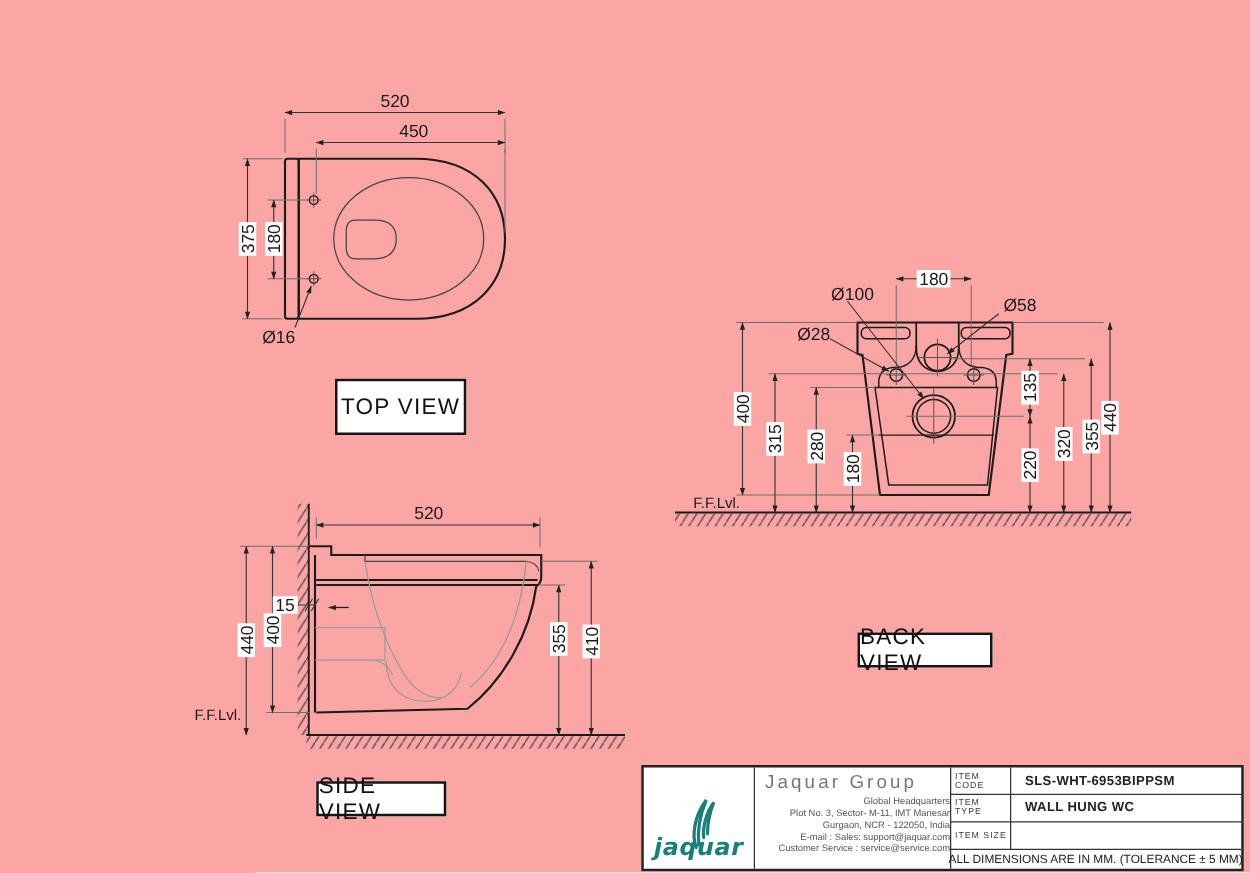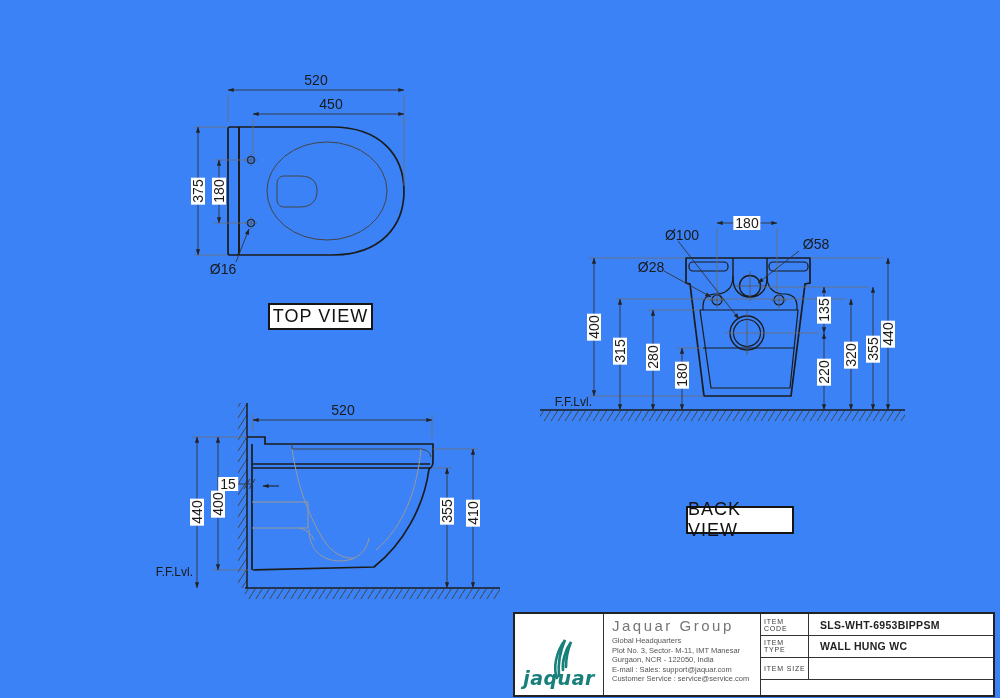--- a/index.html
+++ b/index.html
@@ -1,16 +1,16 @@
 <!DOCTYPE html>
 <html><head>
 <meta charset="utf-8">
 <style>
   html,body{margin:0;padding:0;background:#fff;}
-  #canvas{position:relative;width:1000px;height:698px;background:#3b82f6;overflow:hidden;
+  #canvas{position:relative;width:1000px;height:698px;background:#fca5a5;overflow:hidden;
           font-family:"Liberation Sans",sans-serif;}
   svg{position:absolute;left:0;top:0;}
   
   .dt{position:absolute;font:14px "Liberation Sans",sans-serif;color:#1a1a1a;
       transform:translate(-50%,-50%);white-space:nowrap;line-height:1;}
   .dt.bg{background:#fff;padding:0 2px;}
   .dt.rot{transform:translate(-50%,-50%) rotate(-90deg);}
   .dt.above{transform:translate(-50%,-105%);}
   .ffl{position:absolute;font:12px "Liberation Sans",sans-serif;color:#1a1a1a;
        transform:translate(-100%,-50%);white-space:nowrap;}
@@ -19,21 +19,21 @@
            letter-spacing:1px;color:#111;box-sizing:border-box;}
   
   .tb{position:absolute;left:513px;top:612px;width:482px;height:85px;border:2px solid #222;
       box-sizing:border-box;background:#fff;}
   .tb .cell{position:absolute;box-sizing:border-box;}
   .tb .vline{position:absolute;top:0;bottom:0;width:0;border-left:1.5px solid #333;}
   .tb .hline{position:absolute;height:0;border-top:1.5px solid #333;}
   .tb-company-name{font:15px "Liberation Sans",sans-serif;letter-spacing:2.5px;color:#767676;
       padding:3px 0 2px 9px;white-space:nowrap;}
   .tb-address{font:7.5px "Liberation Sans",sans-serif;color:#555;line-height:9.6px;
-      padding-left:9px;white-space:nowrap;}
+      padding-left:9px;white-space:nowrap;text-align:right;}
   .tb-label{font:7px "Liberation Sans",sans-serif;letter-spacing:.8px;color:#3a3a3a;
       display:flex;align-items:center;padding-left:4px;height:100%;}
   .tb-value{font:700 10.5px "Liberation Sans",sans-serif;letter-spacing:.3px;color:#222;
       display:flex;align-items:center;padding-left:12px;height:100%;}
   .tb-note{font:9.5px "Liberation Sans",sans-serif;color:#222;display:flex;align-items:center;
       justify-content:center;height:100%;white-space:nowrap;}
   .logo-word{position:absolute;left:50%;transform:translateX(-50%);bottom:10px;
       font:italic 700 19px "DejaVu Sans",sans-serif;color:#17807b;letter-spacing:.5px;}
 </style>
 </head>
@@ -165,29 +165,30 @@
       <line x1="799" y1="251" x2="758" y2="283" marker-end="url(#arr)"></line>
       <line x1="664" y1="271" x2="711" y2="297" marker-end="url(#arr)"></line>
     </g>
   </svg>
 
   <div class="dt above" style="left:316px;top:88px">520</div>
   <div class="dt above" style="left:331px;top:112px">450</div>
   <div class="dt rot bg" style="left:198px;top:191px">375</div>
   <div class="dt rot bg" style="left:219px;top:191px">180</div>
   <div class="dt" style="left:223px;top:269px">Ø16</div>
-  <div class="viewbox" style="left:268px;top:303px;width:105px;height:27px">TOP VIEW</div>
+  <div class="viewbox" style="left:268px;top:303px;width:105px;height:45px">TOP VIEW</div>
 
   <div class="dt above" style="left:343px;top:418px">520</div>
   <div class="dt bg" style="left:228px;top:484px">15</div>
   <div class="dt rot bg" style="left:197px;top:512px">440</div>
   <div class="dt rot bg" style="left:218px;top:504px">400</div>
   <div class="dt rot bg" style="left:447px;top:511px">355</div>
   <div class="dt rot bg" style="left:473px;top:513px">410</div>
   <div class="ffl" style="left:193px;top:572px">F.F.Lvl.</div>
+  <div class="viewbox" style="left:253px;top:625px;width:104px;height:28px">SIDE VIEW</div>
 
   <div class="dt bg" style="left:747px;top:223px">180</div>
   <div class="dt" style="left:682px;top:235px">Ø100</div>
   <div class="dt" style="left:816px;top:244px">Ø58</div>
   <div class="dt" style="left:651px;top:267px">Ø28</div>
   <div class="dt rot bg" style="left:594px;top:327px">400</div>
   <div class="dt rot bg" style="left:620px;top:351px">315</div>
   <div class="dt rot bg" style="left:653px;top:357px">280</div>
   <div class="dt rot bg" style="left:682px;top:375px">180</div>
   <div class="dt rot bg" style="left:824px;top:310px">135</div>
@@ -234,15 +235,18 @@
     </div>
     <div class="cell" style="left:245px;top:21px;width:48px;height:22px">
       <div class="tb-label">ITEM TYPE</div>
     </div>
     <div class="cell" style="left:293px;top:21px;width:185px;height:22px">
       <div class="tb-value">WALL HUNG WC</div>
     </div>
     <div class="cell" style="left:245px;top:43px;width:48px;height:22px">
       <div class="tb-label">ITEM SIZE</div>
     </div>
+    <div class="cell" style="left:245px;top:65px;width:233px;height:16px">
+      <div class="tb-note">ALL DIMENSIONS ARE IN MM. (TOLERANCE ± 5 MM)</div>
+    </div>
   </div>
 
 </div>
 
 </body></html>

